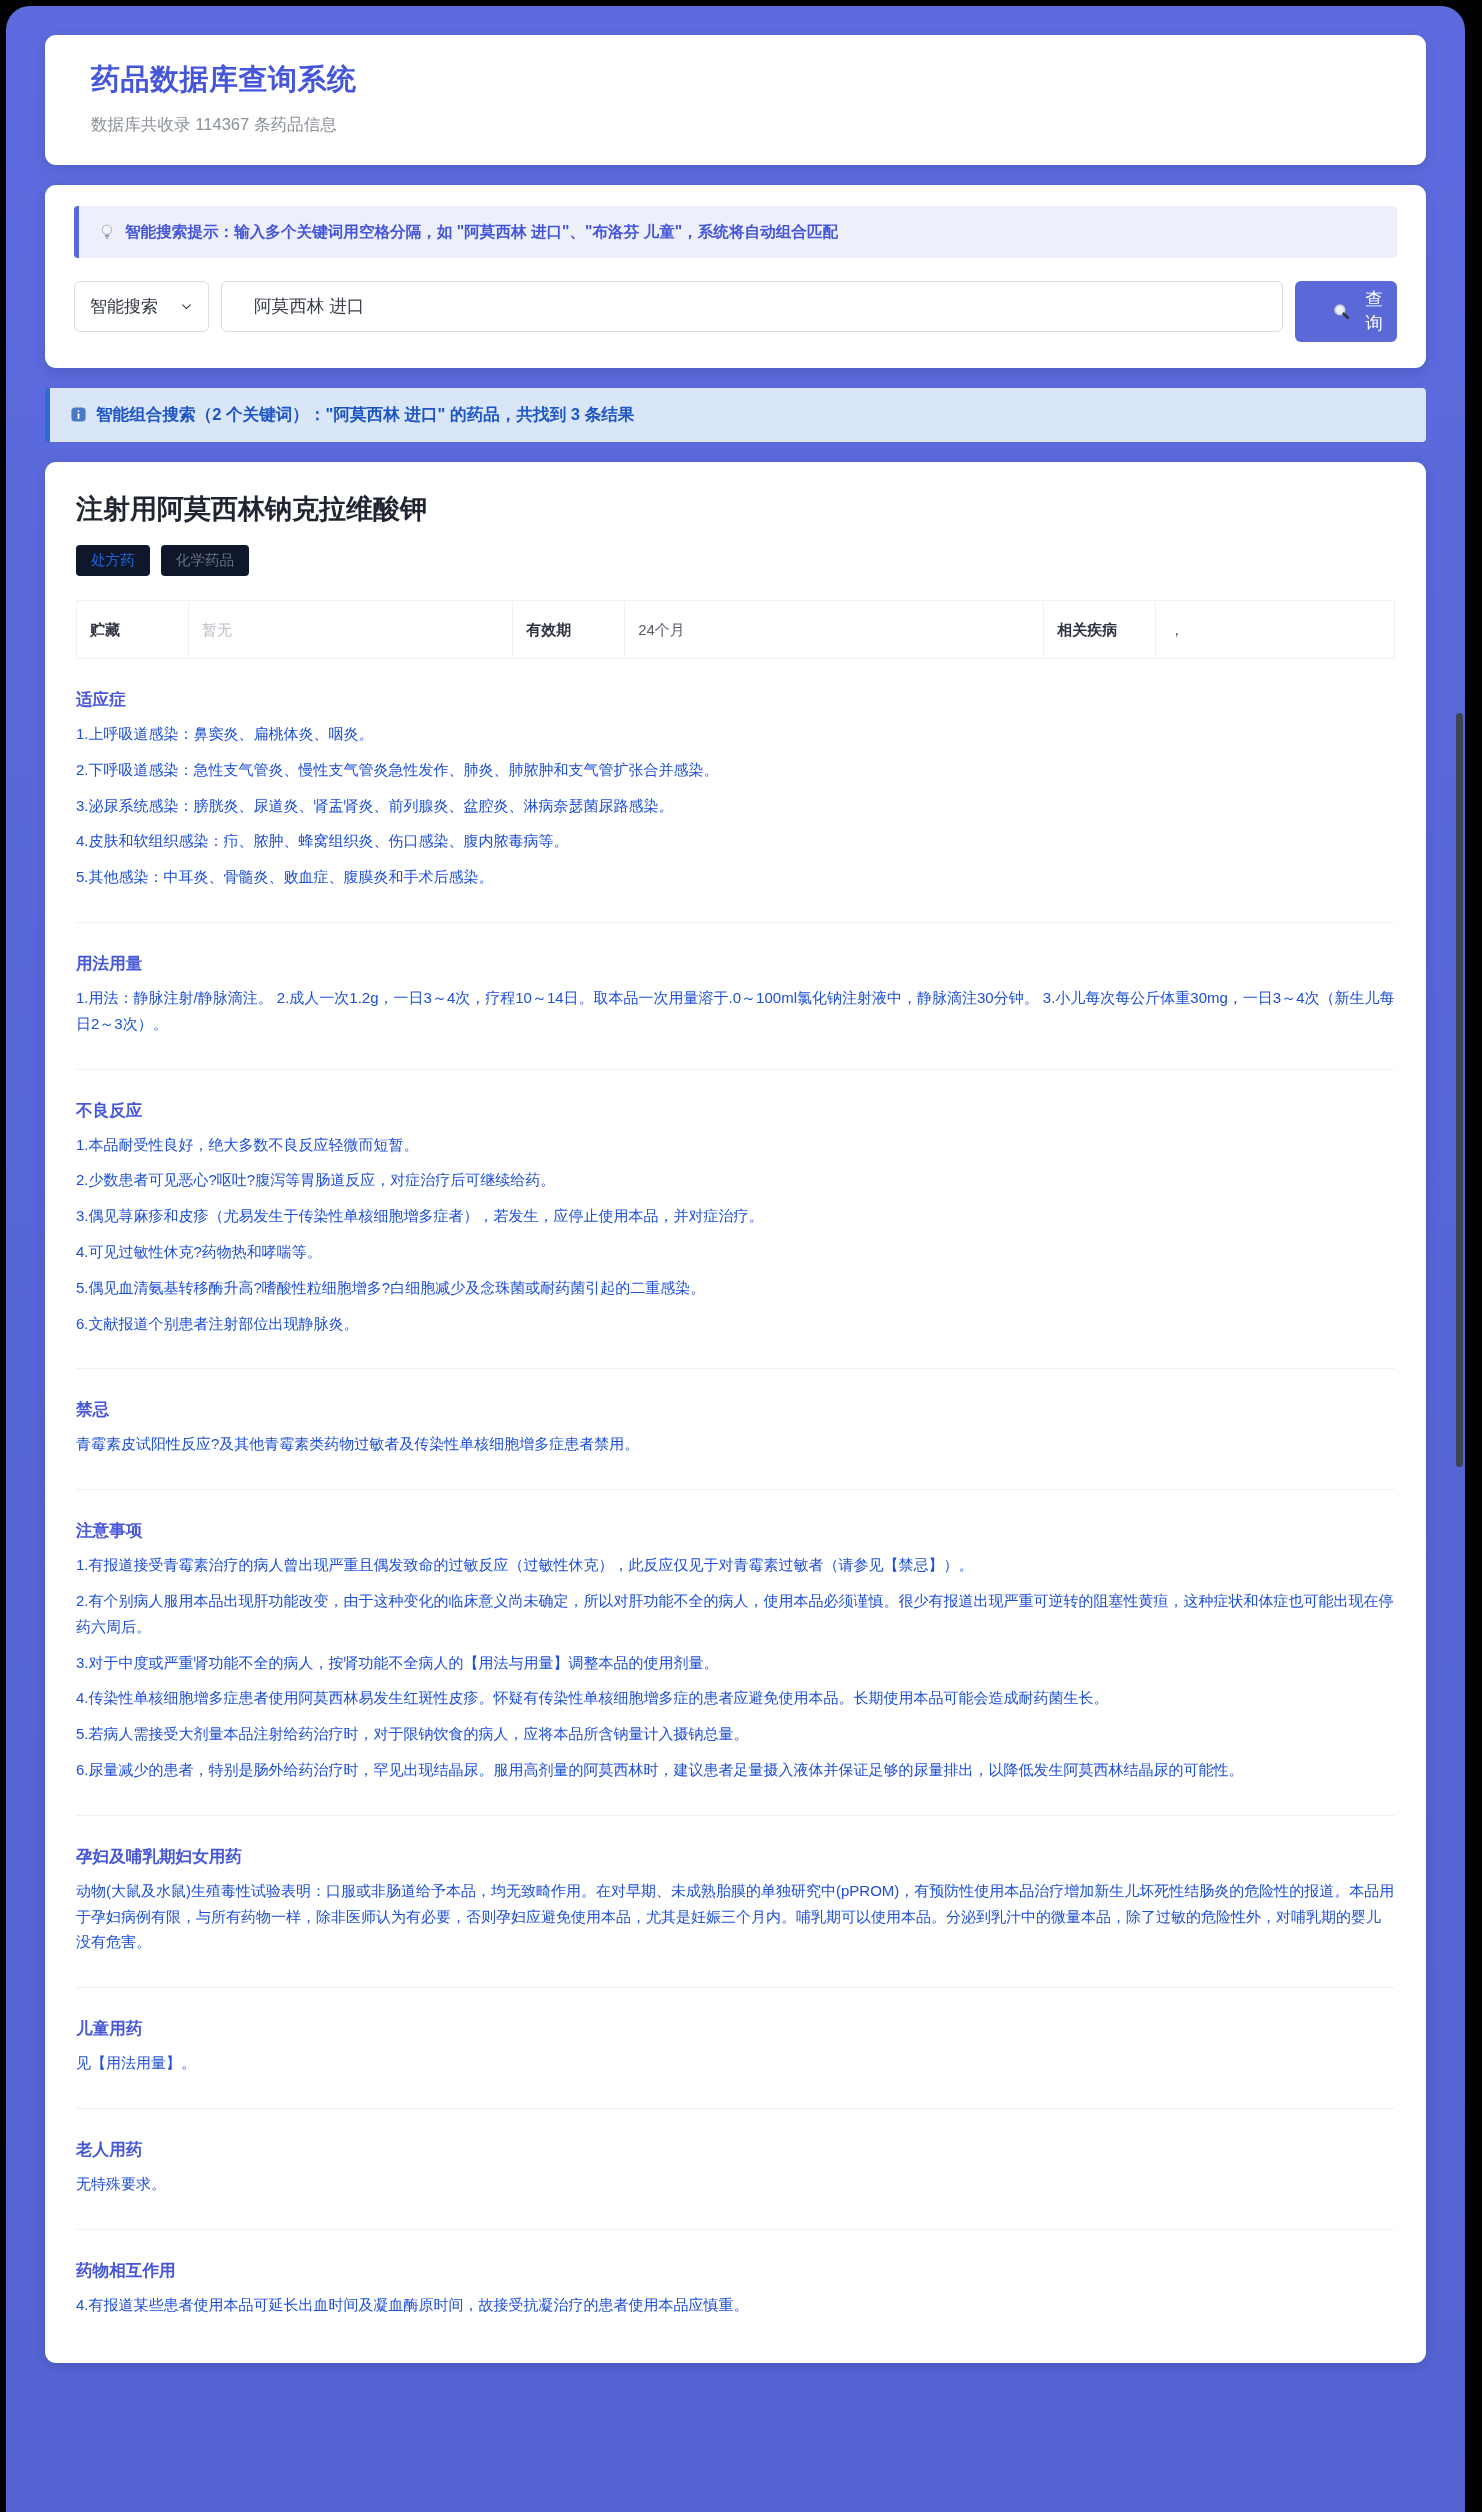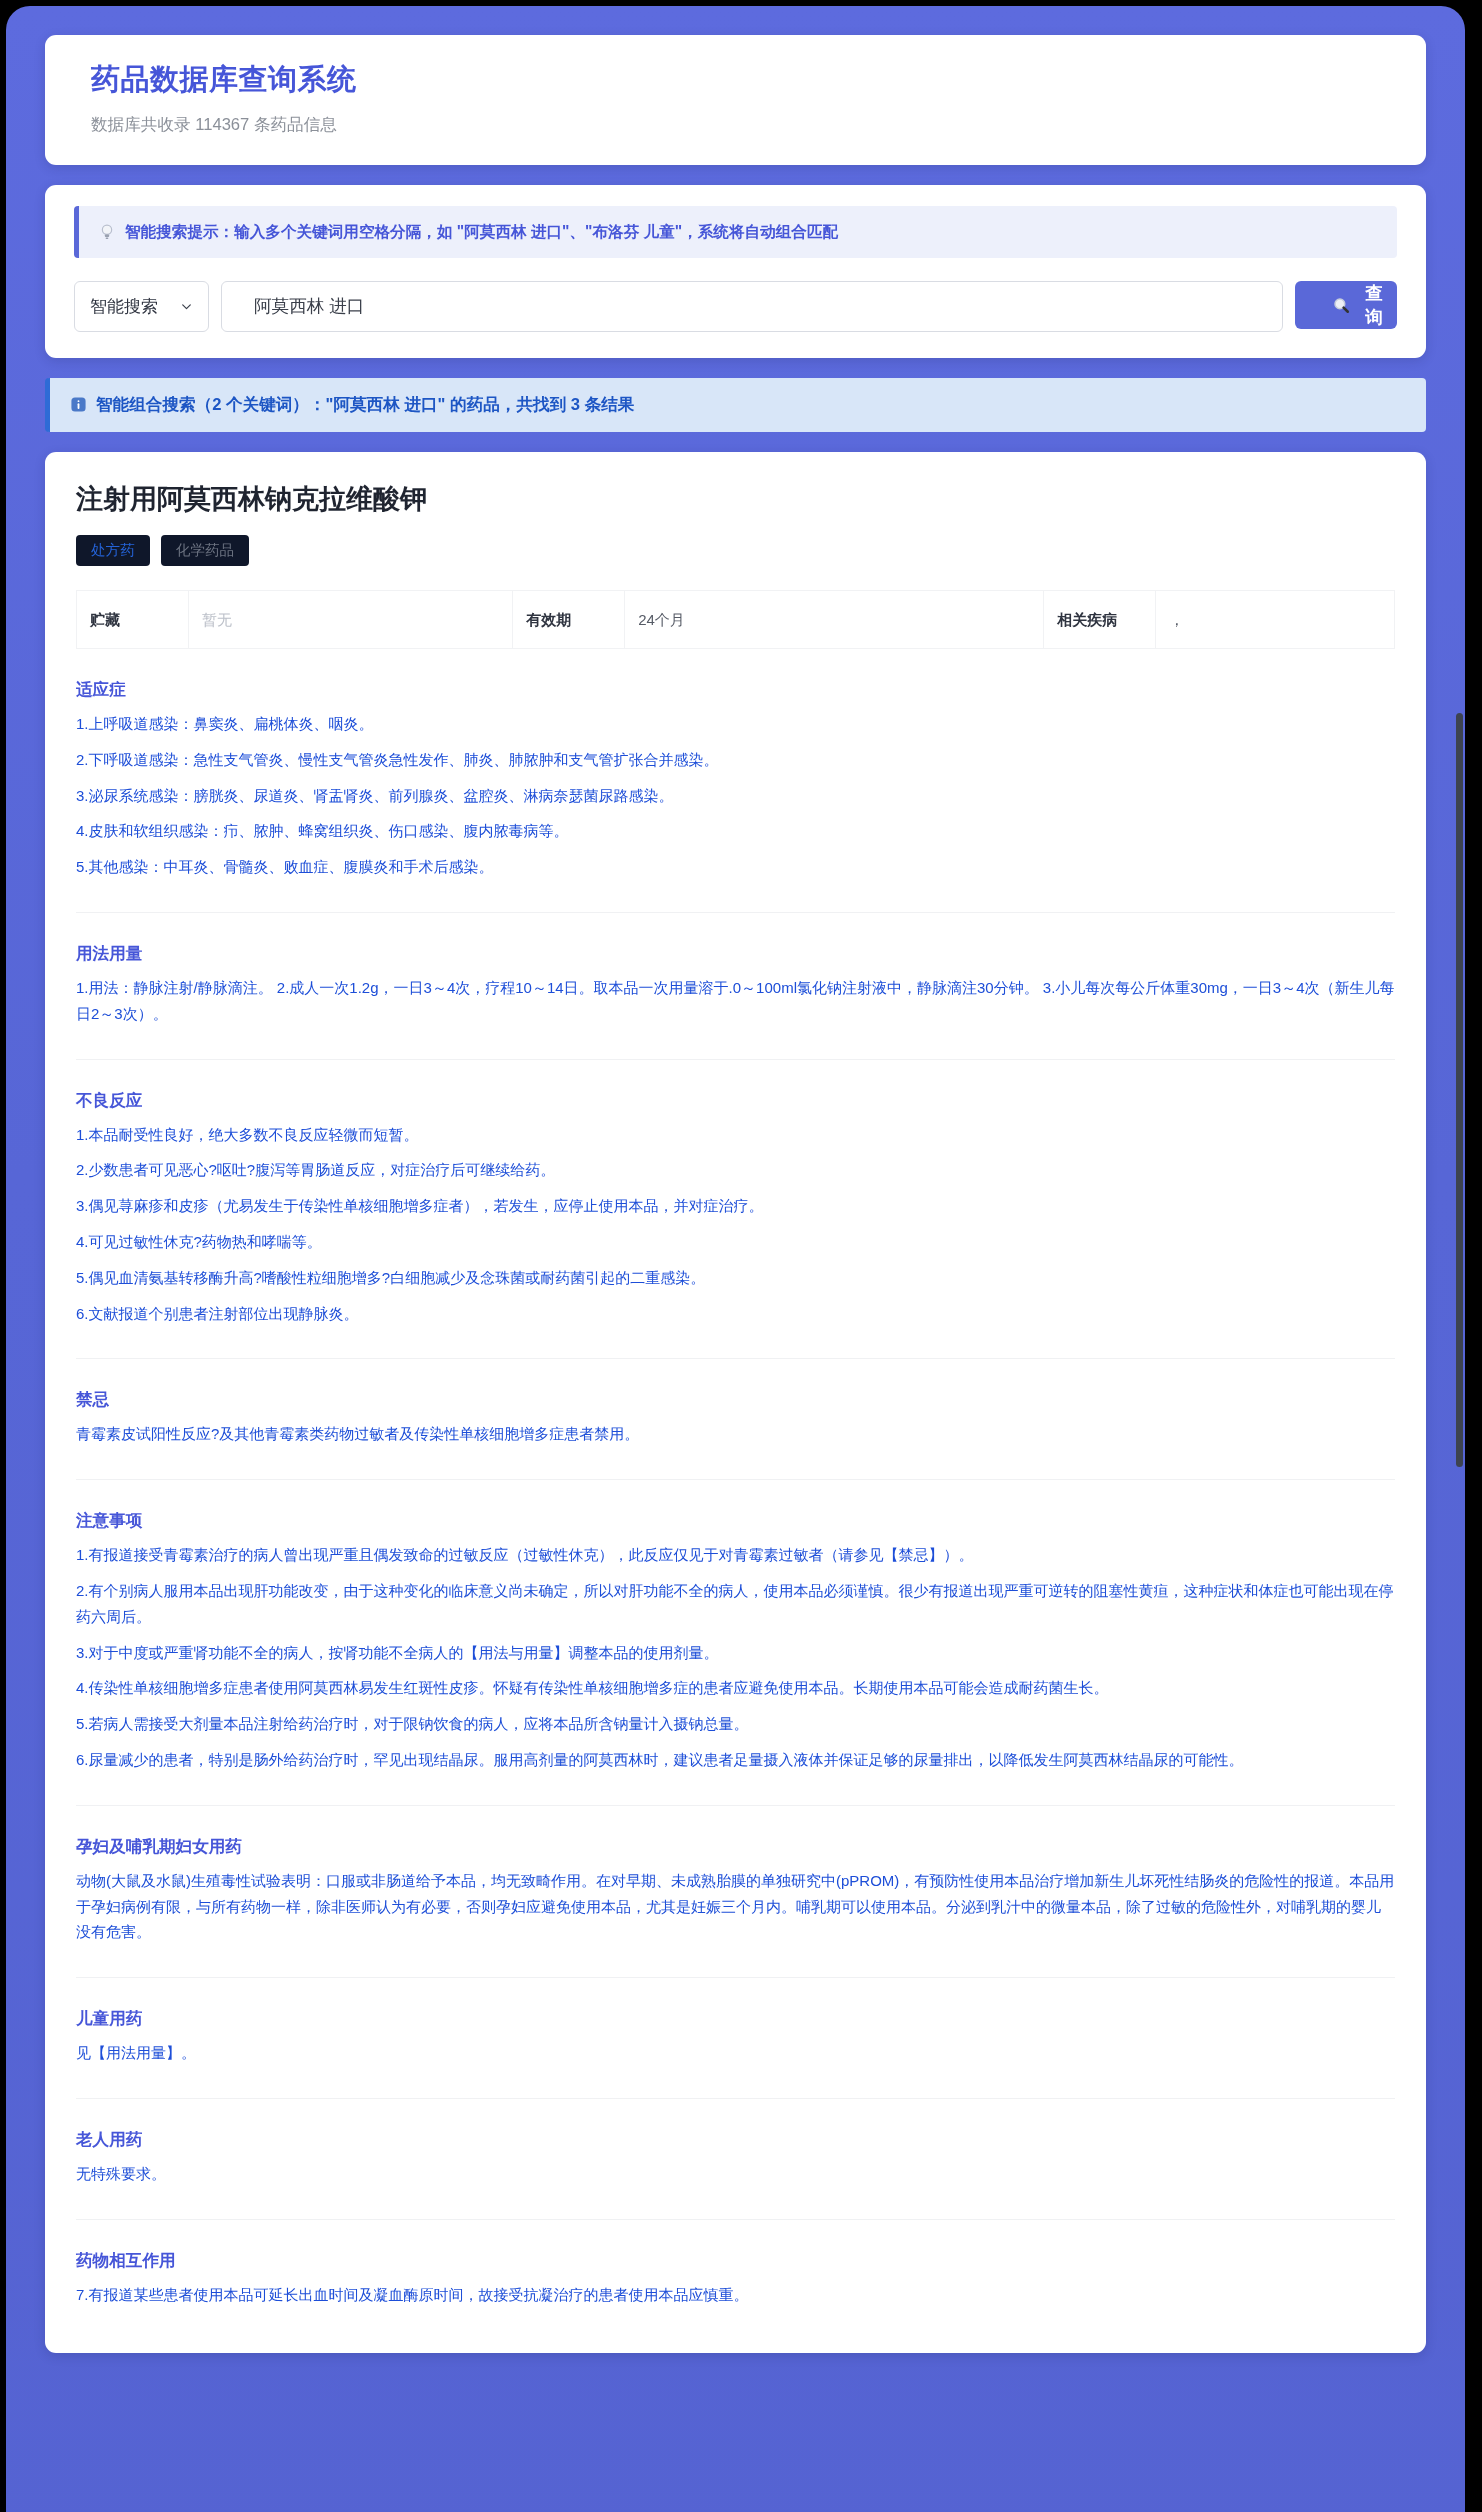--- a/index.html
+++ b/index.html
@@ -35,22 +35,22 @@
     display:flex;align-items:center;justify-content:space-between;
     padding:0 15px;height:51px;box-sizing:border-box;cursor:pointer;
   }
   .mode-select .lbl{font-size:17px;color:#2f3440;}
   .query-input{
     flex:1;height:51px;box-sizing:border-box;border:1px solid #d9dce3;border-radius:6px;
     font-size:17.6px;color:#3a3f4a;padding:0 32px;outline:none;
     font-family:"Liberation Sans","DejaVu Sans",sans-serif;
   }
   .submit-btn{
-    width:102px;height:48px;border:none;border-radius:6px;background:var(--accent);
-    color:#fff;font-size:17.6px;font-weight:700;display:flex;align-items:center;
+    width:102px;height:61px;border:none;border-radius:6px;background:var(--accent);
+    color:#fff;font-size:17.6px;font-weight:400;display:flex;align-items:center;
     justify-content:center;gap:7px;cursor:pointer;
     font-family:"Liberation Sans","DejaVu Sans",sans-serif;
     padding-left:37px;
   }
   
   .result-banner{
     margin-top:20px;background:#d8e6f8;border-left:5px solid #2e6bd6;border-radius:4px;
     padding:16px 20px;display:flex;align-items:center;gap:9px;
   }
   .result-text{font-size:16.6px;font-weight:bold;color:#1d56c4;}
@@ -189,21 +189,21 @@
           <h3 class="sec-title">孕妇及哺乳期妇女用药</h3>
           <p class="sec-p">动物(大鼠及水鼠)生殖毒性试验表明：口服或非肠道给予本品，均无致畸作用。在对早期、未成熟胎膜的单独研究中(pPROM)，有预防性使用本品治疗增加新生儿坏死性结肠炎的危险性的报道。本品用于孕妇病例有限，与所有药物一样，除非医师认为有必要，否则孕妇应避免使用本品，尤其是妊娠三个月内。哺乳期可以使用本品。分泌到乳汁中的微量本品，除了过敏的危险性外，对哺乳期的婴儿没有危害。</p>
           <div class="divider"></div>
           <h3 class="sec-title">儿童用药</h3>
           <p class="sec-p">见【用法用量】。</p>
           <div class="divider"></div>
           <h3 class="sec-title">老人用药</h3>
           <p class="sec-p">无特殊要求。</p>
           <div class="divider"></div>
           <h3 class="sec-title">药物相互作用</h3>
-          <p class="sec-p">7.有报道某些患者使用本品可延长出血时间及凝血酶原时间，故接受抗凝治疗的患者使用本品应慎重。</p>
+          <p class="sec-p">4.有报道某些患者使用本品可延长出血时间及凝血酶原时间，故接受抗凝治疗的患者使用本品应慎重。</p>
         </div>
     </div>
 
   </div>
 
   <div class="scroll-thumb"></div>
 </div>
 
 
 </body></html>

